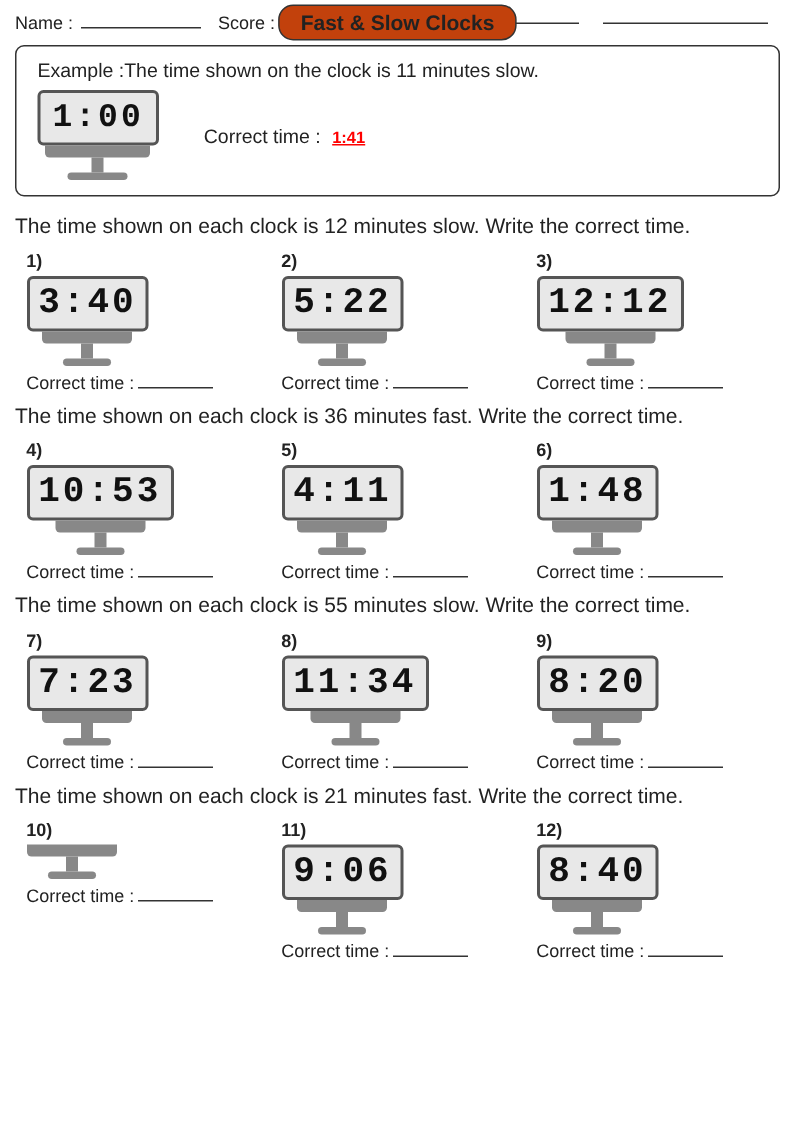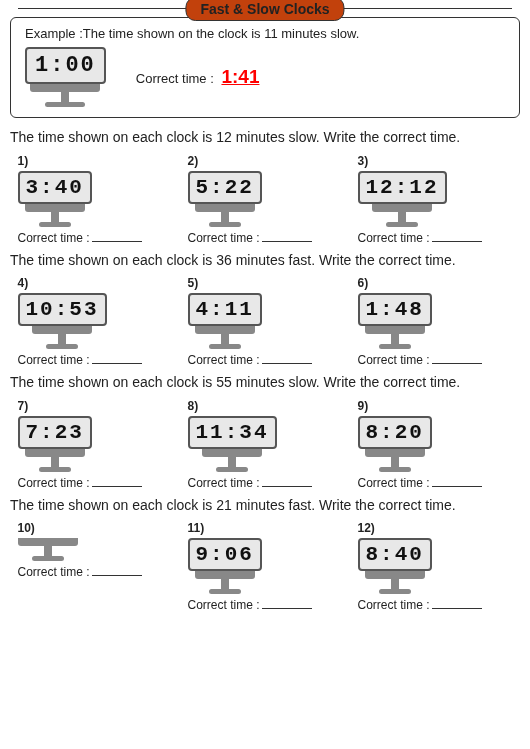--- a/index.html
+++ b/index.html
@@ -66,21 +66,21 @@
       align-items: center;
       gap: 30px;
     }
     .correct-time-label {
       font-size: 13px;
     }
     .correct-time-answer {
       color: red;
       font-weight: bold;
       text-decoration: underline;
-      font-size: 19px;
+      font-size: 11px;
       margin-left: 4px;
     }
 
     
     .clock-wrap {
       display: flex;
       flex-direction: column;
       align-items: center;
     }
     .clock-screen {
@@ -90,21 +90,21 @@
       padding: 4px 8px;
       font-family: 'Courier New', monospace;
       font-size: 22px;
       font-weight: bold;
       color: #111;
       min-width: 70px;
       text-align: center;
       letter-spacing: 2px;
     }
     .clock-screen.small {
-      font-size: 21px;
+      font-size: 24px;
       min-width: 60px;
       padding: 3px 6px;
     }
     .clock-base {
       width: 70px;
       height: 8px;
       background: #888;
       border-radius: 0 0 3px 3px;
       margin-top: 0;
     }
@@ -161,20 +161,26 @@
       margin-left: 2px;
     }
     .section-divider {
       margin: 6px 0 6px 0;
     }
   </style>
 </head>
 <body>
 
 <div class="header">
+  <span class="name-score">
+    <span>Name :</span>
+    <span class="name-score-line"></span>
+    <span style="margin-left:8px;">Score :</span>
+    <span class="name-score-line"></span>
+  </span>
   <div class="header-line" style="margin: 0 8px;"></div>
   <div class="title-box">
     <span>Fast &amp; Slow Clocks</span>
   </div>
   <div class="header-line" style="margin: 0 8px;"></div>
 </div>
 
 <div class="example-box">
   <div class="example-text">Example :The time shown on the clock is 11 minutes slow.</div>
   <div class="example-inner">

